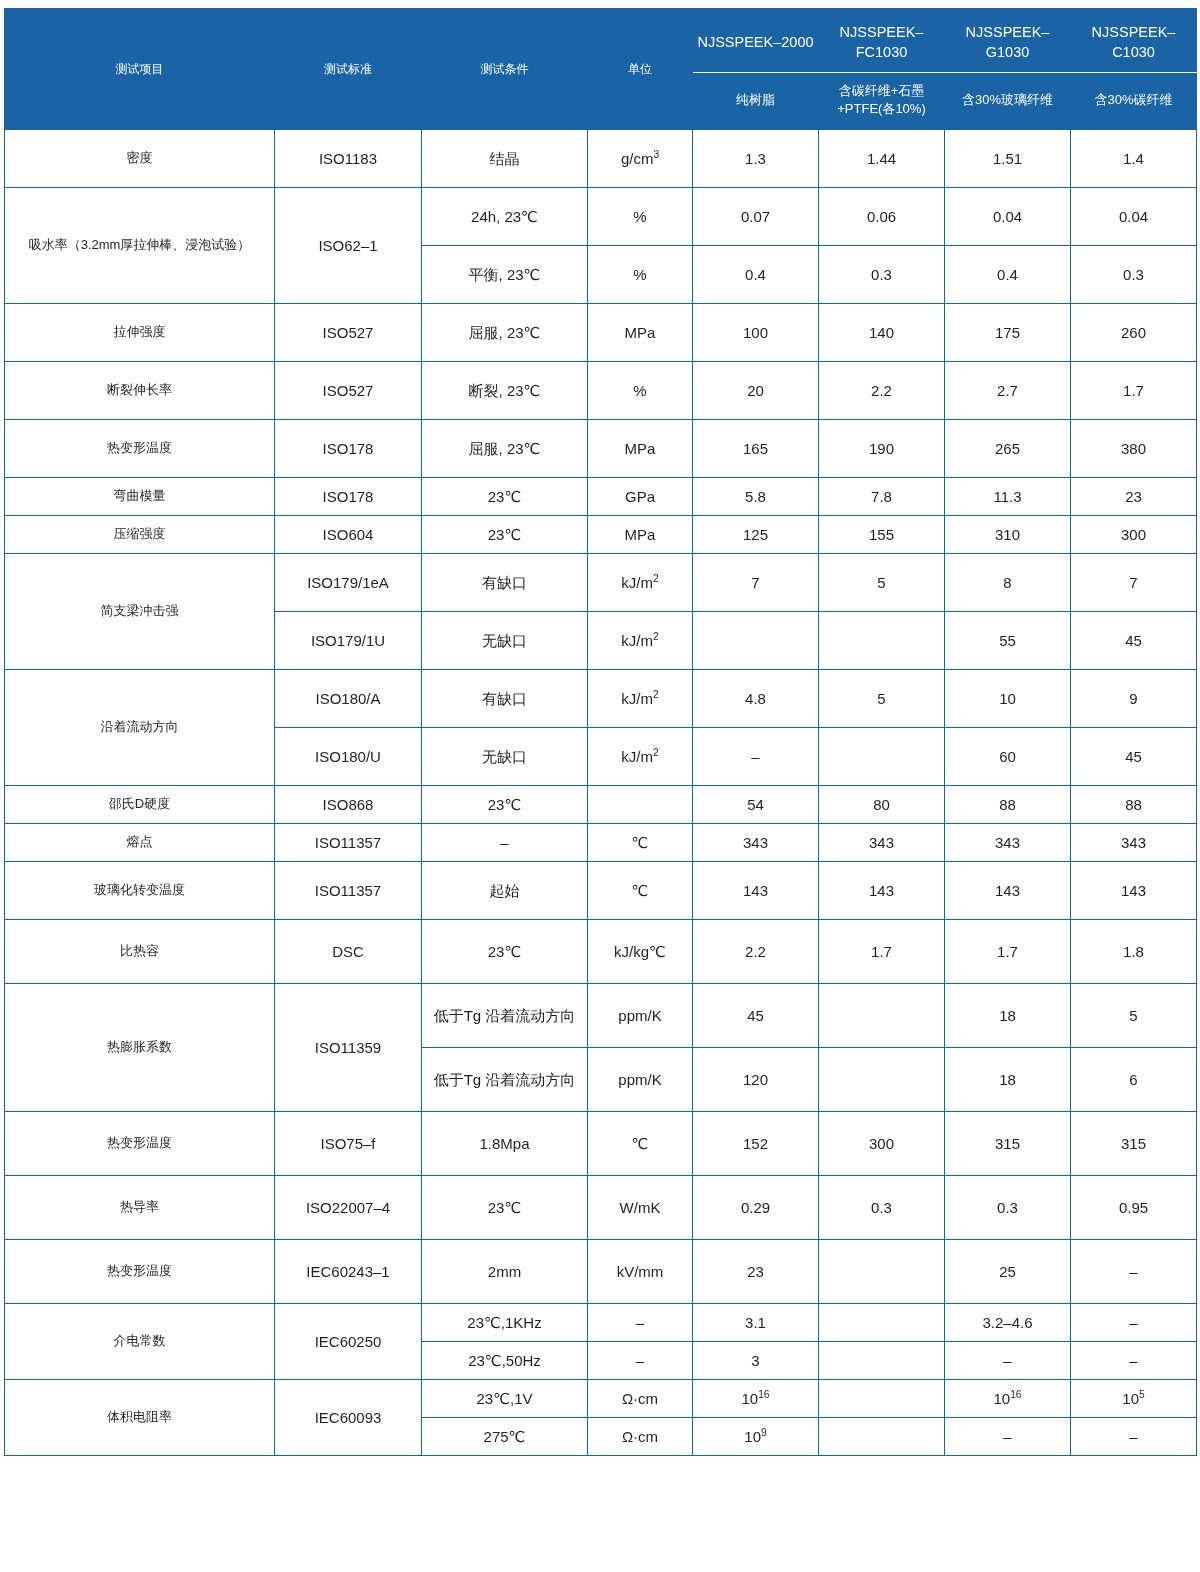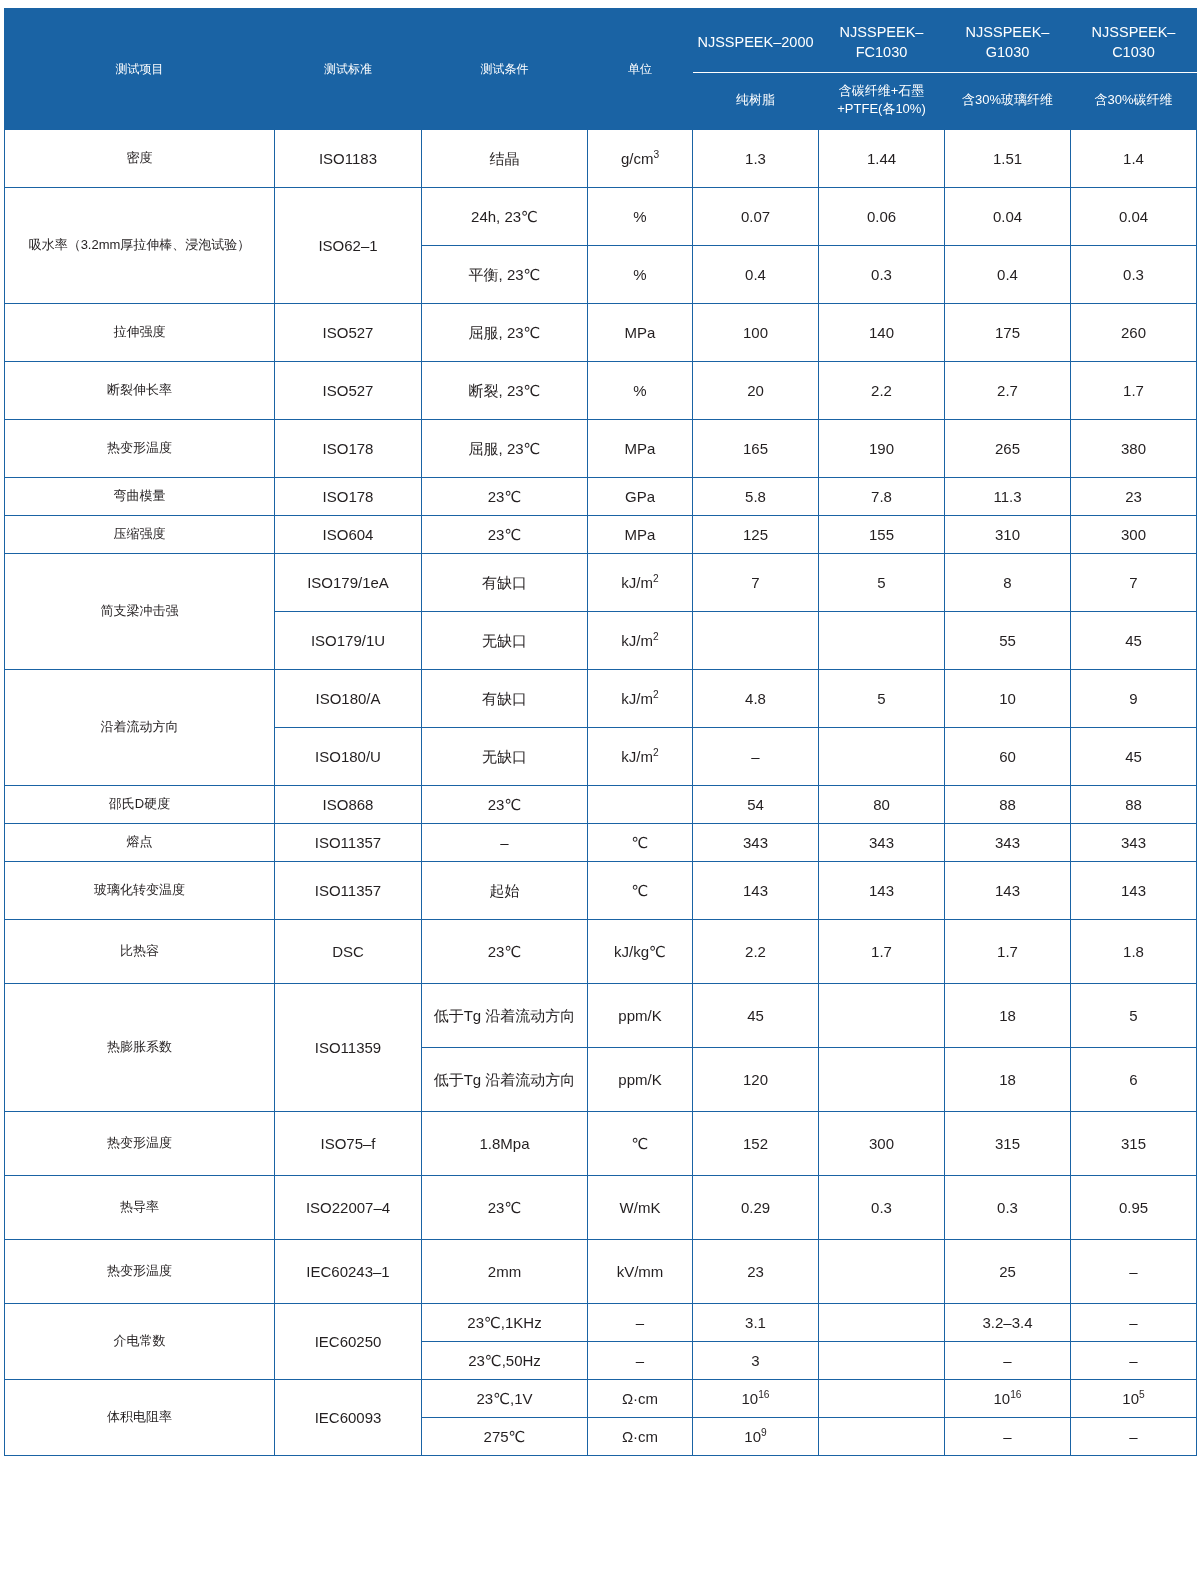--- a/index.html
+++ b/index.html
@@ -317,21 +317,21 @@
           <td class="val">25</td>
           <td class="val">–</td>
         </tr>
         <tr>
           <td class="item" rowspan="2">介电常数</td>
           <td class="std" rowspan="2">IEC60250</td>
           <td class="cond">23℃,1KHz</td>
           <td class="unit">–</td>
           <td class="val">3.1</td>
           <td class="val"></td>
-          <td class="val">3.2–3.4</td>
+          <td class="val">3.2–4.6</td>
           <td class="val">–</td>
         </tr>
         <tr>
           <td class="cond">23℃,50Hz</td>
           <td class="unit">–</td>
           <td class="val">3</td>
           <td class="val"></td>
           <td class="val">–</td>
           <td class="val">–</td>
         </tr>

